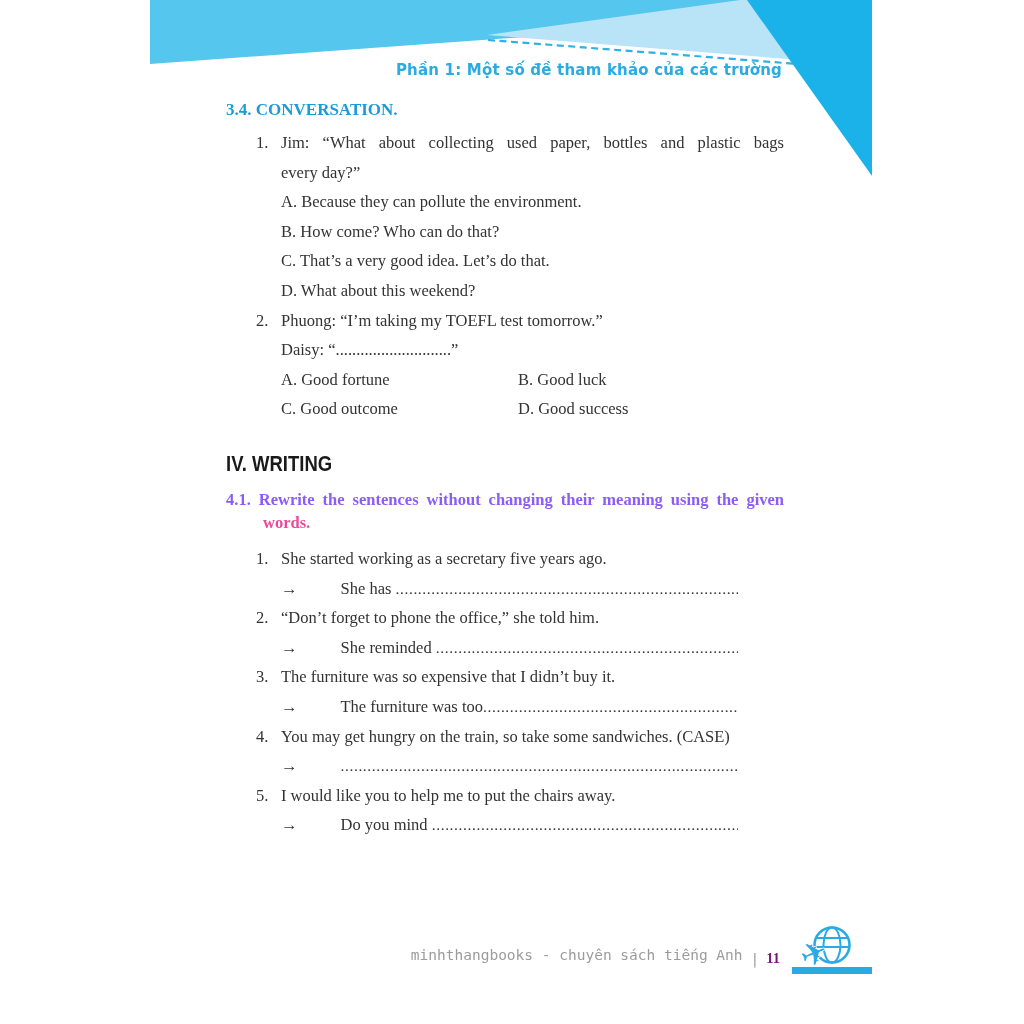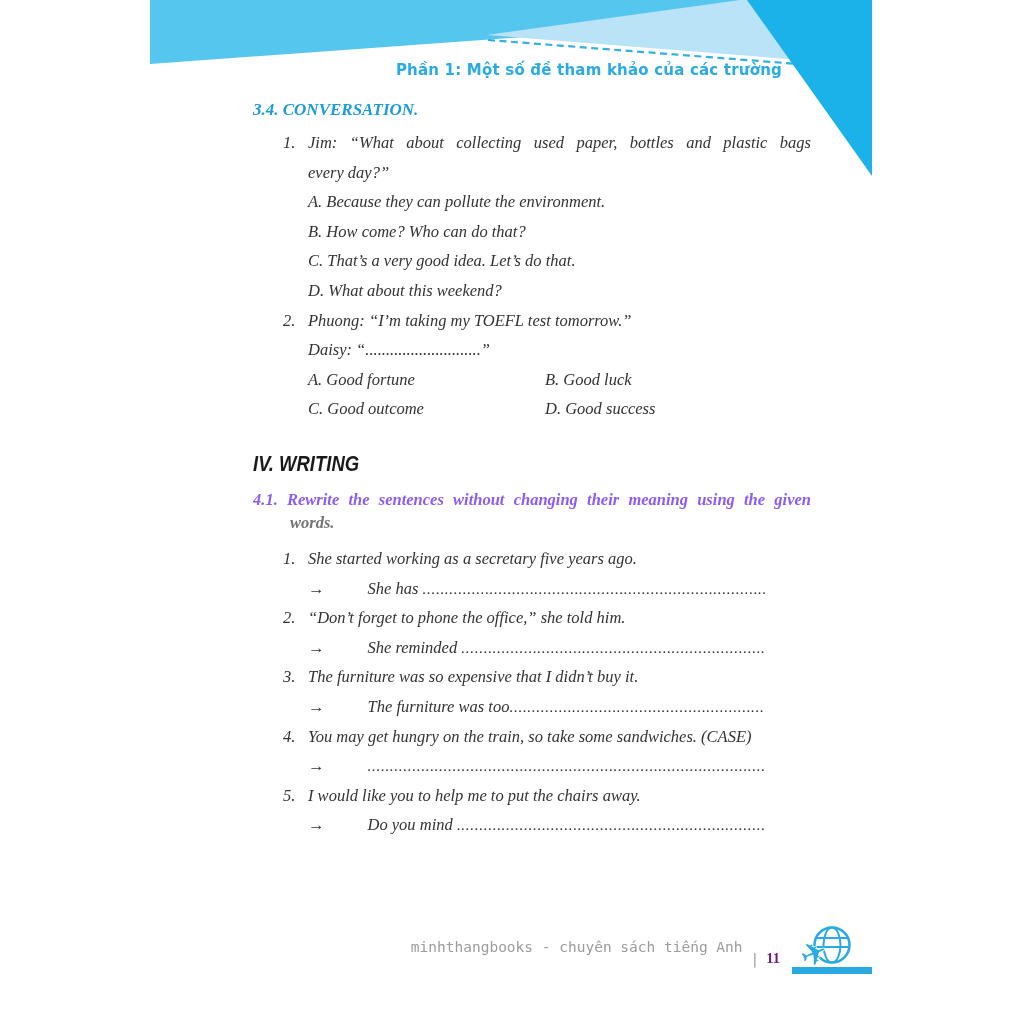--- a/index.html
+++ b/index.html
@@ -6,48 +6,48 @@
   .page{position:relative;width:1024px;height:1024px;background:#ffffff;overflow:hidden;
         font-family:"Liberation Serif",serif;color:#333333;}
 
   
   .header-art{position:absolute;top:0;left:0;display:block;}
   .header-title{position:absolute;top:61px;right:242px;
         font-family:"DejaVu Sans",sans-serif;font-weight:bold;font-size:15px;
         color:#2aabe2;letter-spacing:0.2px;white-space:nowrap;}
 
   
-  .content{position:absolute;left:253px;top:99px;width:558px;font-style:italic;}
+  .content{position:absolute;left:226px;top:99px;width:558px;}
   .conv-heading{font-weight:bold;color:#1a9cd8;font-size:17px;line-height:21px;margin:0 0 8px 0;}
 
   .qrow{display:flex;margin-left:30px;}
   .qnum{flex:none;width:25px;font-size:16.5px;line-height:29.6px;}
   .qbody{flex:1;min-width:0;}
   .line{font-size:16.5px;line-height:29.6px;}
   .jline{font-size:16.5px;line-height:29.6px;text-align:justify;text-align-last:justify;}
   .optrow{display:flex;}
   .optcell{width:237px;font-size:16.5px;line-height:29.6px;}
   .optcell2{flex:1;font-size:16.5px;line-height:29.6px;}
 
   
   .writing-heading{font-family:"Liberation Sans",sans-serif;font-weight:bold;font-size:22px;
         color:#1a1a1a;transform:scaleX(0.84);transform-origin:left center;
         margin:27px 0 11px 0;white-space:nowrap;}
   .task-line1{font-weight:bold;color:#8b5cf6;font-size:16.5px;line-height:23.5px;
         text-align:justify;text-align-last:justify;}
-  .task-line2{font-weight:bold;color:#737373;font-size:16.5px;line-height:23.5px;
+  .task-line2{font-weight:bold;color:#ec4899;font-size:16.5px;line-height:23.5px;
         margin:0 0 9px 37px;}
   .rewrite{display:flex;align-items:baseline;width:457px;font-size:16.5px;line-height:29.6px;}
   .arrow{flex:none;margin-right:7px;}
   .prefix{flex:none;white-space:pre;margin-left:36px;}
   .dots{flex:1;overflow:hidden;white-space:nowrap;letter-spacing:0.6px;font-size:15.5px;}
 
   
   .footer{position:absolute;top:925px;right:152px;display:flex;align-items:flex-end;}
-  .imprint{font-family:"DejaVu Sans Mono",monospace;font-size:14.5px;color:#9c9c9c;margin-bottom:20px;text-align:center;}
+  .imprint{font-family:"DejaVu Sans Mono",monospace;font-size:14.5px;color:#9c9c9c;margin-bottom:12px;text-align:center;}
   .pipe{font-family:"DejaVu Sans Mono",monospace;font-size:14.5px;color:#9c9c9c;margin:0 7px 8px 8px;}
   .pagenum{font-weight:bold;font-size:14.5px;color:#701a75;margin-bottom:8px;}
   .logo{position:relative;width:80px;height:50px;margin-left:12px;}
   .logo svg{position:absolute;left:8px;top:-1px;}
   .logo-bar{position:absolute;bottom:1px;left:0;width:80px;height:7px;background:#29abe2;}
 </style>
 </head>
 <body>
 
 <div class="page">

